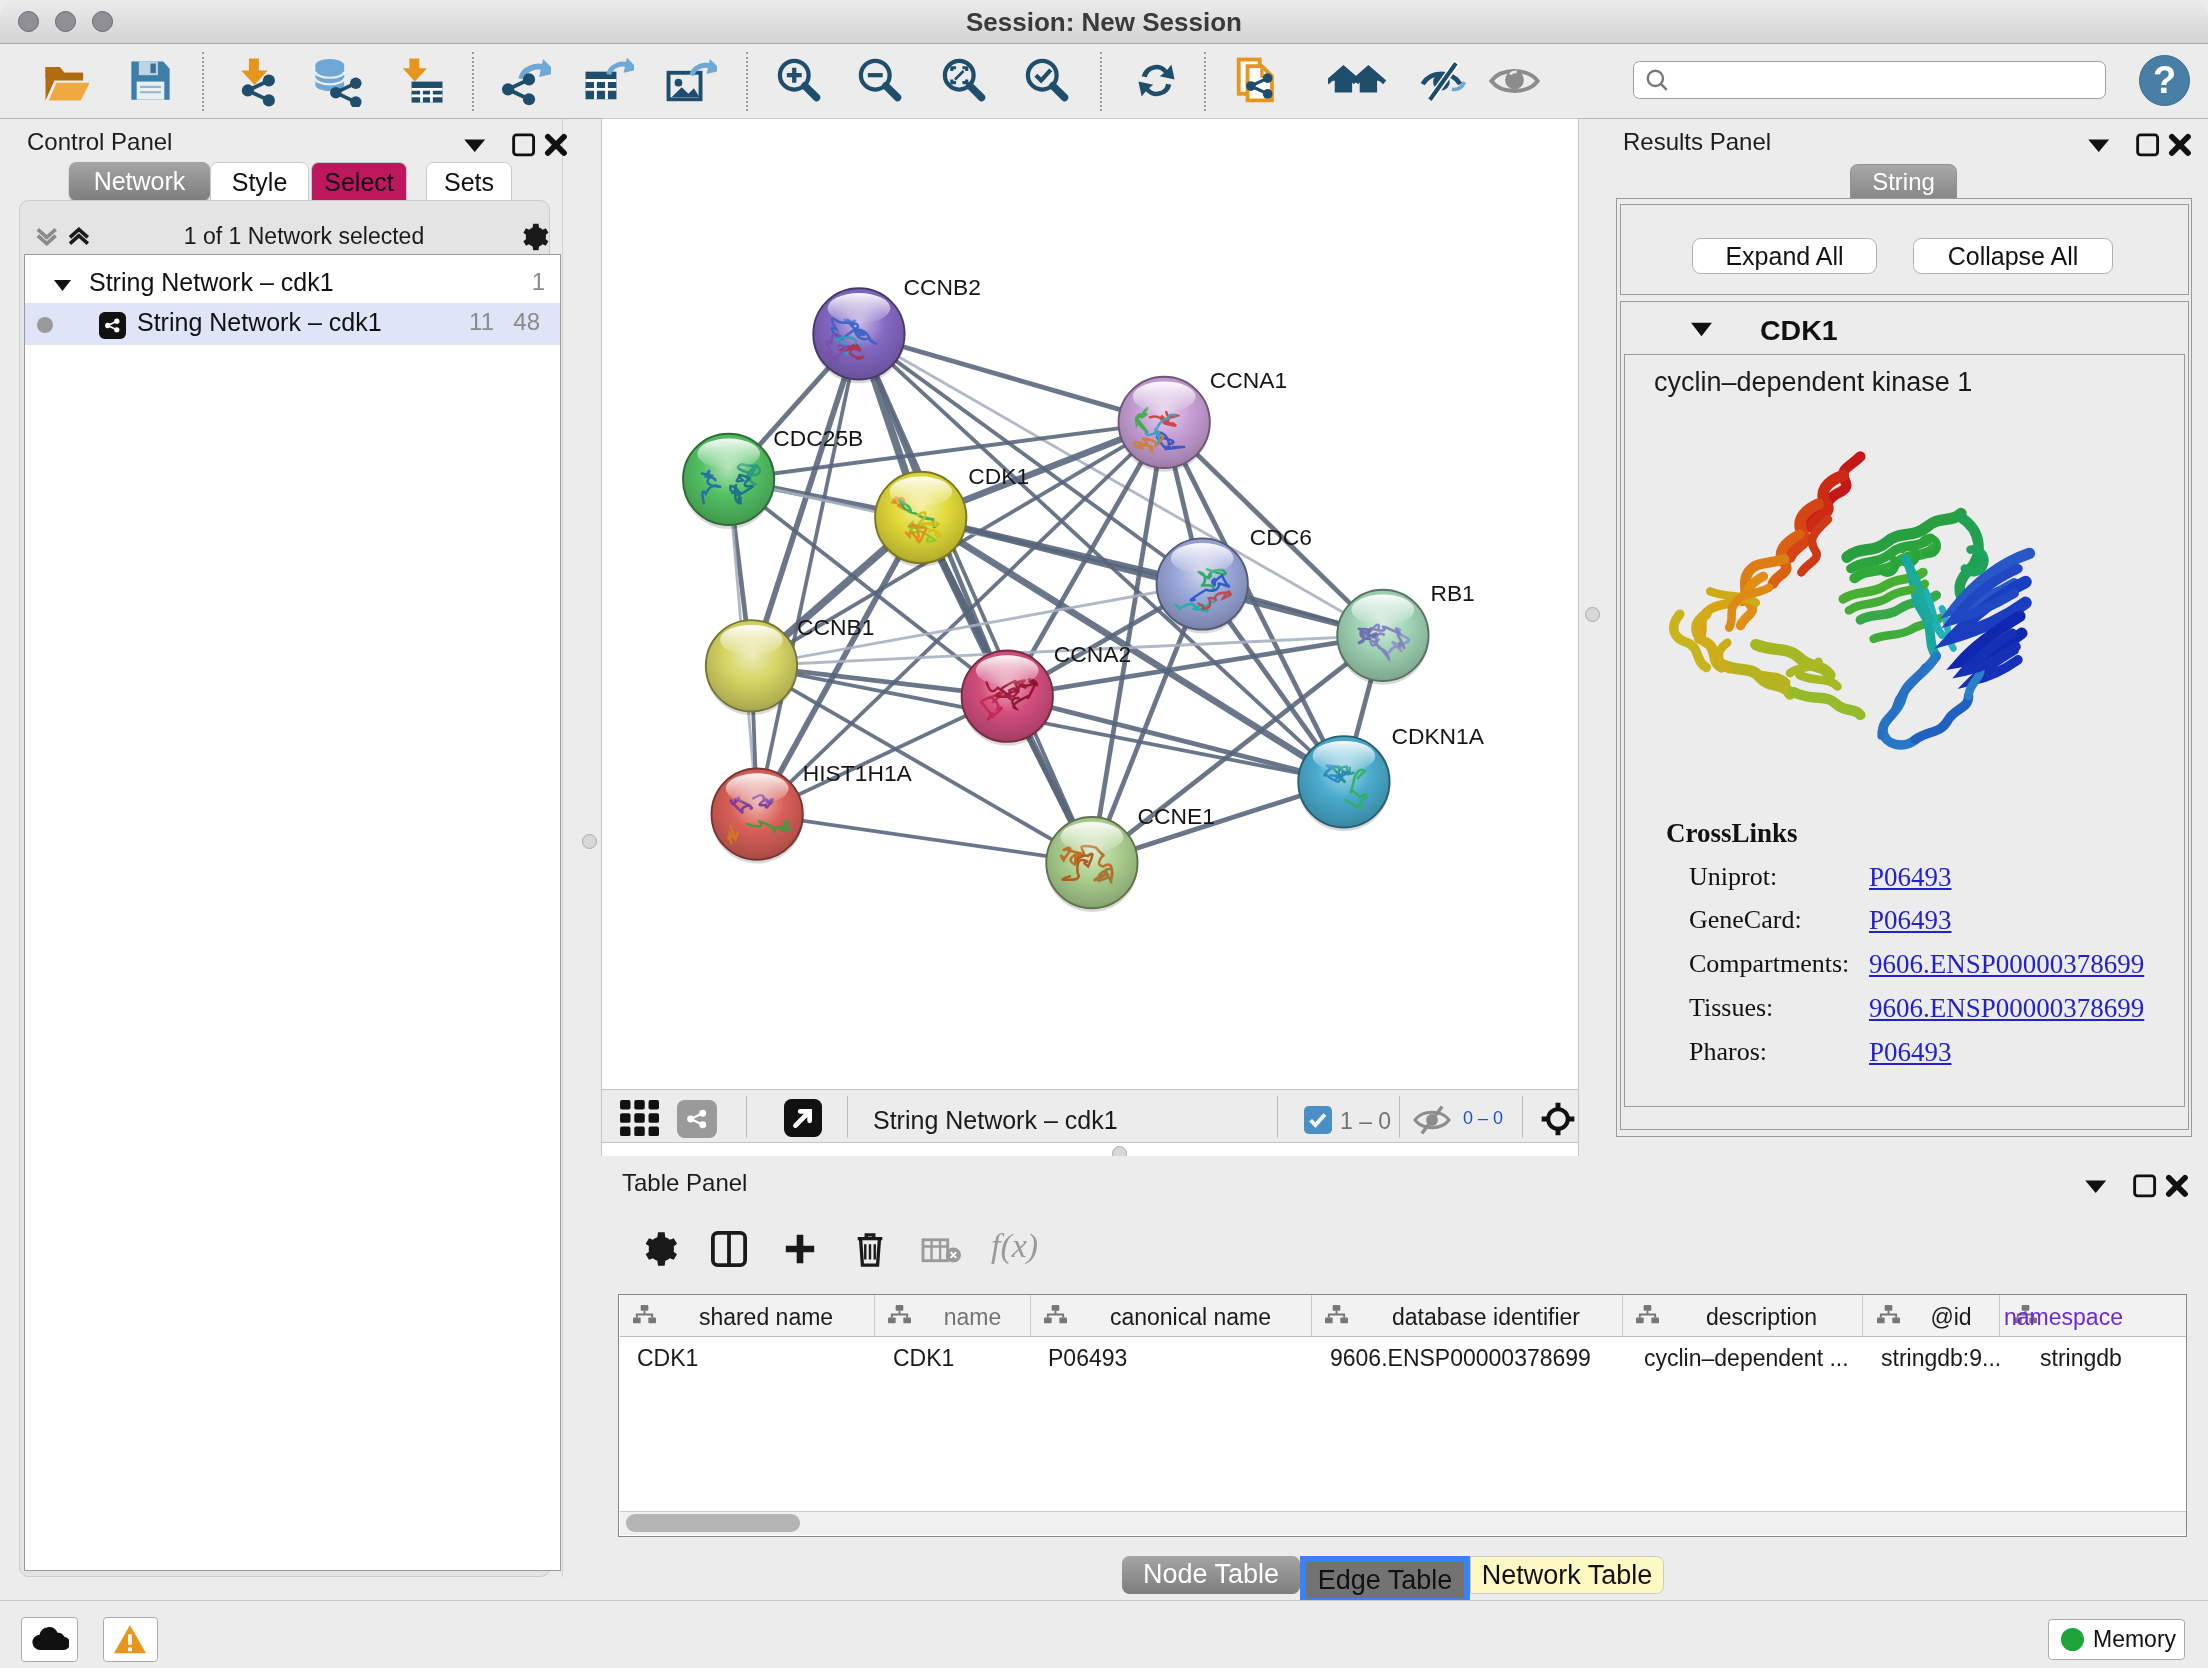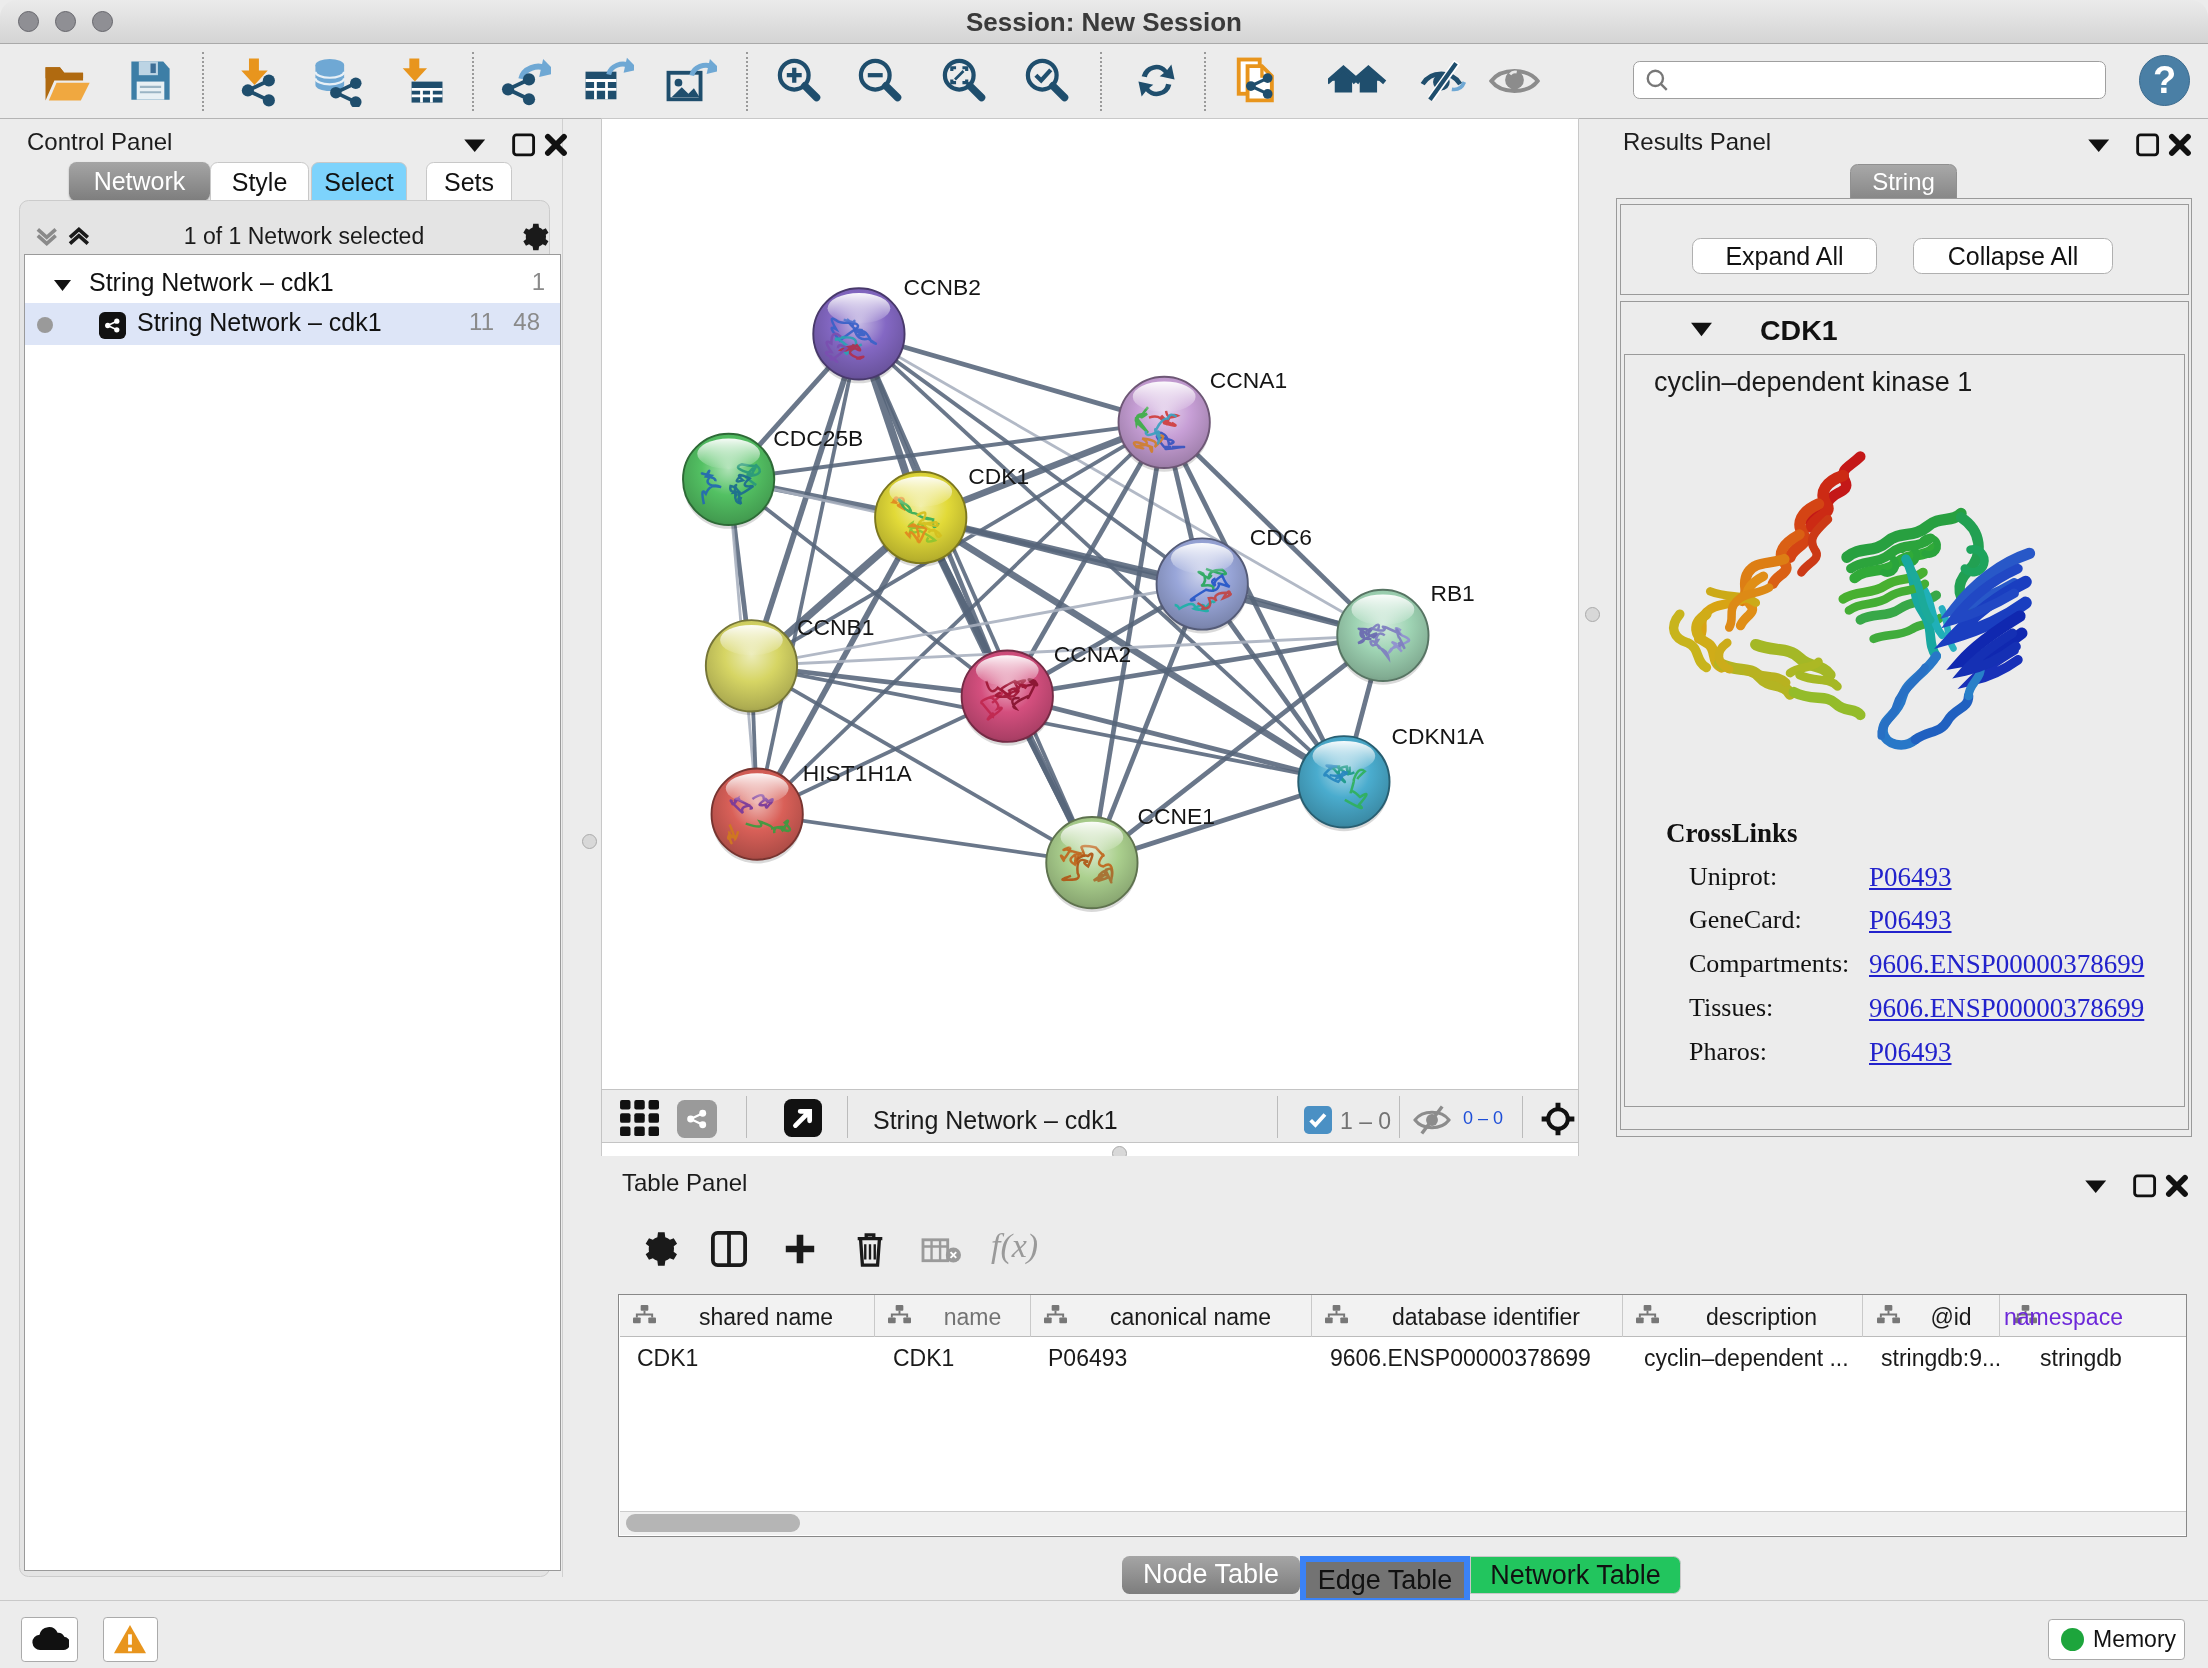--- a/index.html
+++ b/index.html
@@ -154,21 +154,21 @@
 <div class="abs" style="left:2139px;top:55px;width:51px;height:51px;border-radius:50%;background:#4a7fa5;border:1.9px solid #3a6a8e;color:#fff;font-size:38px;font-weight:bold;text-align:center;line-height:48px">?</div>
 <div class="abs" style="left:7.6px;top:119px;width:555px;height:1458px;background:#ececec;border-right:1px solid #d0d0d0"></div>
 <div class="abs" style="left:27px;top:128px;font-size:24px;color:#1c1c1c">Control Panel</div>
 <svg class="abs" style="left:464px;top:132px" width="105" height="28.5" viewBox="0 0 110 30">
     <path d="M0 8 l22 0 -11 13 z" fill="#111"></path>
     <rect x="52" y="3" width="21" height="21" fill="none" stroke="#111" stroke-width="3" rx="3"></rect>
     <path d="M88 5 l17 17 M105 5 l-17 17" stroke="#111" stroke-width="6" stroke-linecap="round"></path>
   </svg>
 <div class="abs" style="left:69px;top:162px;width:141px;height:39px;background:linear-gradient(#a5a5a5,#7d7d7d);border-radius:7.6px;color:#fff;font-size:25px;text-align:center;line-height:38px;box-shadow:0 1px 1.9px rgba(0,0,0,.3)">Network</div>
 <div class="abs" style="left:210px;top:162px;width:99px;height:39px;background:#fff;border:1px solid #c8c8c8;border-radius:7.6px 7.6px 0 0;color:#111;font-size:25px;text-align:center;line-height:38px">Style</div>
-<div class="abs" style="left:311px;top:162px;width:96px;height:39px;background:#7dd3fc;border:1px solid #c8c8c8;border-radius:7.6px 7.6px 0 0;color:#111;font-size:25px;text-align:center;line-height:38px">Select</div>
+<div class="abs" style="left:311px;top:162px;width:96px;height:39px;background:#be185d;border:1px solid #c8c8c8;border-radius:7.6px 7.6px 0 0;color:#111;font-size:25px;text-align:center;line-height:38px">Select</div>
 <div class="abs" style="left:426px;top:162px;width:86px;height:39px;background:#fff;border:1px solid #c8c8c8;border-radius:7.6px 7.6px 0 0;color:#111;font-size:25px;text-align:center;line-height:38px">Sets</div>
 <div class="abs" style="left:19px;top:200px;width:531px;height:1377px;background:#e4e4e4;border:1px solid #cbcbcb;border-radius:9.5px"></div>
 <svg class="abs" style="left:34px;top:224px" width="63" height="25" viewBox="0 0 70 28">
     <path d="M4 6 l10 9 10 -9 M4 13 l10 9 10 -9" stroke="#8a8a8a" stroke-width="4" fill="none"></path>
     <path d="M40 15 l10 -9 10 9 M40 22 l10 -9 10 9" stroke="#1a1a1a" stroke-width="4" fill="none"></path>
   </svg>
 <div class="abs" style="left:114px;top:223px;width:380px;text-align:center;font-size:23px;color:#1a1a1a">1 of 1 Network selected</div>
 <svg class="abs" style="left:518px;top:221px" width="32" height="32" viewBox="0 0 24 24">
     <path fill="#1a1a1a" d="M12 8.5a3.5 3.5 0 1 0 0 7 3.5 3.5 0 0 0 0-7zm9 3.5c0-.6-.05-1.1-.15-1.6l2-1.5-2-3.4-2.3 1a7.6 7.6 0 0 0-2.8-1.6L15.4 2h-4l-.4 2.9a7.6 7.6 0 0 0-2.7 1.6l-2.3-1-2 3.4 2 1.5c-.1.5-.15 1-.15 1.6s.05 1.1.15 1.6l-2 1.5 2 3.4 2.3-1c.8.7 1.7 1.2 2.7 1.6l.4 2.9h4l.4-2.9c1-.4 1.9-.9 2.7-1.6l2.3 1 2-3.4-2-1.5c.1-.5.15-1 .15-1.6z"></path>
   </svg>
@@ -632,21 +632,21 @@
 <div class="abs" style="left:893px;top:1345px;font-size:23px;color:#1a1a1a;white-space:nowrap">CDK1</div>
 <div class="abs" style="left:1048px;top:1345px;font-size:23px;color:#1a1a1a;white-space:nowrap">P06493</div>
 <div class="abs" style="left:1330px;top:1345px;font-size:23px;color:#1a1a1a;white-space:nowrap">9606.ENSP00000378699</div>
 <div class="abs" style="left:1644px;top:1345px;font-size:23px;color:#1a1a1a;white-space:nowrap">cyclin–dependent ...</div>
 <div class="abs" style="left:1881px;top:1345px;font-size:23px;color:#1a1a1a;white-space:nowrap">stringdb:9...</div>
 <div class="abs" style="left:2040px;top:1345px;font-size:23px;color:#1a1a1a;white-space:nowrap">stringdb</div>
 <div class="abs" style="left:620px;top:1511px;width:1566px;height:24px;background:#f0f0f0;border-top:1px solid #ccc"></div>
 <div class="abs" style="left:626px;top:1514px;width:174px;height:18px;background:#b5b5b5;border-radius:9.5px"></div>
 <div class="abs" style="left:1122px;top:1556px;width:178px;height:38px;background:linear-gradient(#a5a5a5,#7d7d7d);border-radius:7.6px;color:#fff;font-size:27px;text-align:center;line-height:37px">Node Table</div>
 <div class="abs" style="left:1300px;top:1556px;width:170px;height:48px;background:#737373;border:6px solid #3b82f6;color:#111;font-size:27px;text-align:center;line-height:37px">Edge Table</div>
-<div class="abs" style="left:1470px;top:1556px;width:211px;height:38px;background:#22c55e;border:1px solid #c8c8c8;border-radius:0 7.6px 7.6px 0;color:#111;font-size:27px;text-align:center;line-height:37px">Network Table</div>
+<div class="abs" style="left:1470px;top:1556px;width:194px;height:38px;background:#fef9c3;border:1px solid #c8c8c8;border-radius:0 7.6px 7.6px 0;color:#111;font-size:27px;text-align:center;line-height:37px">Network Table</div>
 <div class="abs" style="left:0;top:1600px;width:2208px;height:68px;background:#ececec;border-top:1.9px solid #c9c9c9"></div>
 <div class="wbtn" style="left:21px;top:1617px;width:57px;height:45px"></div>
 <svg class="abs" style="left:31px;top:1627px" width="38" height="25" viewBox="0 0 40 26">
     <path d="M10 24 a8 8 0 0 1 -1 -16 a10 10 0 0 1 19 -2 a7 7 0 0 1 7 4 a6 6 0 0 1 -2 14 z" fill="#111"></path>
   </svg>
 <div class="wbtn" style="left:103px;top:1617px;width:55px;height:45px"></div>
 <svg class="abs" style="left:112px;top:1623px" width="36" height="33" viewBox="0 0 38 35">
     <path d="M19 2 L36 32 H2 z" fill="#e8951d"></path>
     <rect x="17" y="12" width="4" height="11" fill="#fff"></rect>
     <rect x="17" y="26" width="4" height="4" fill="#fff"></rect>

